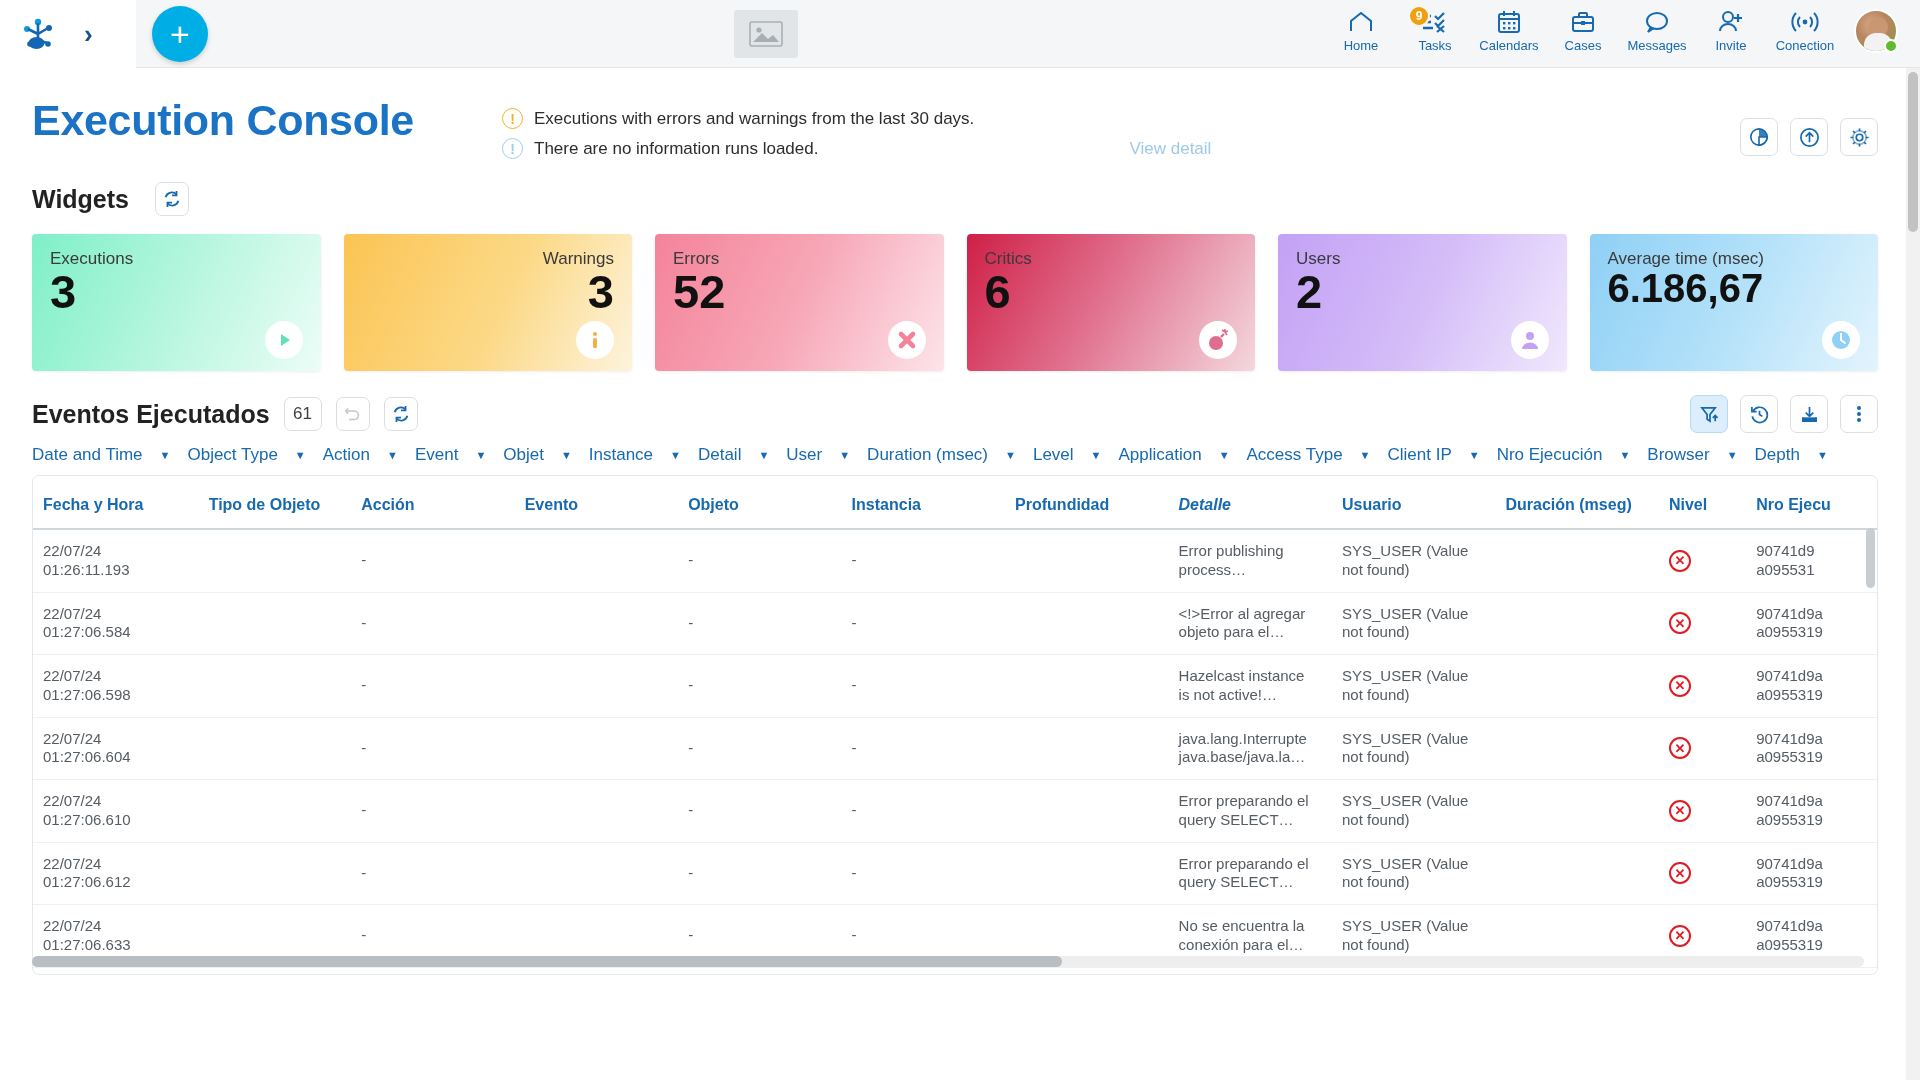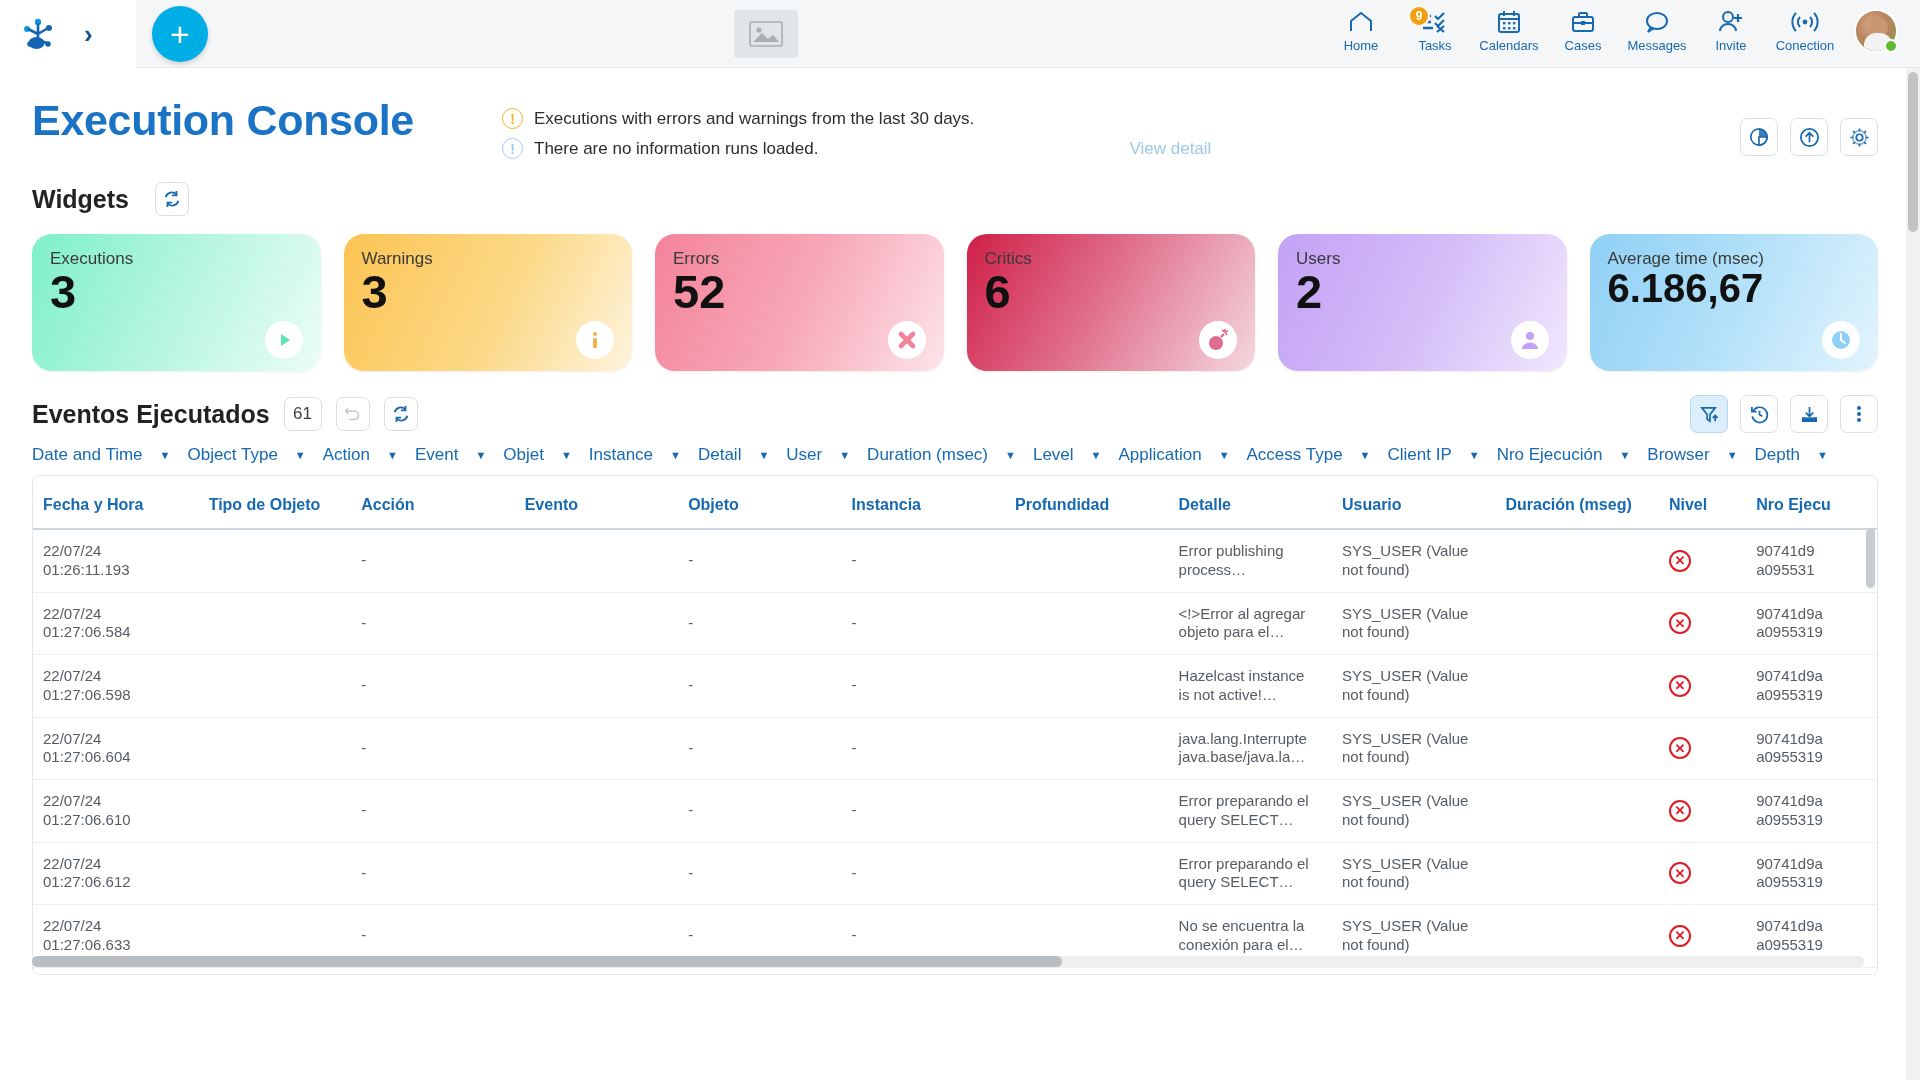--- a/index.html
+++ b/index.html
@@ -136,36 +136,36 @@
   .widgets-row { display:flex; align-items:center; gap: 26px; margin-top: 14px; }
   .widgets-title { font-size: 25px; font-weight: 700; color: #222; }
   .refresh-btn {
     width: 34px; height: 34px; border: 1px solid #dcdfe2; border-radius: 7px;
     background: #fff; display:flex; align-items:center; justify-content:center;
     color: #1769b0; cursor: pointer;
   }
 
   .cards { display: flex; gap: 23px; margin-top: 18px; }
   .card {
-    flex: 1; height: 137px; border-radius: 20px;
+    flex: 1; height: 137px; border-radius: 4px;
     position: relative; padding: 15px 18px; overflow: hidden;
     box-shadow: 0 1px 3px rgba(0,0,0,.07);
     cursor: pointer;
   }
   .card .c-label { font-size: 17px; color: #3a3a3a; }
   .card .c-value { font-size: 47px; font-weight: 700; color: #111; line-height: 1.05; margin-top: -2px; }
   .card .c-value.small { font-size: 40px; }
   .card .c-ico {
     position: absolute; right: 18px; bottom: 12px;
     width: 38px; height: 38px; border-radius: 50%;
     background: #fff;
     display:flex; align-items:center; justify-content:center;
   }
   .cd-exec   { background: linear-gradient(115deg, #7ef0c7 0%, #b6f6de 50%, #ecfdf7 100%); }
-  .cd-warn   { background: linear-gradient(115deg, #fbc453 0%, #fcd987 55%, #fdf3dd 100%); }
+  .cd-warn   { background: linear-gradient(115deg, #fbc453 0%, #fcd987 55%, #fdf3dd 100%); text-align: right; }
   .cd-err    { background: linear-gradient(115deg, #f4839a 0%, #f7a7b7 50%, #fde4ea 100%); }
   .cd-crit   { background: linear-gradient(115deg, #d8days 0%, #e27e96 50%, #f6dbe3 100%);
                background: linear-gradient(115deg, #d6days 0%, #e0748f 45%, #f5dae2 100%);
                background: linear-gradient(120deg, #cf1f46 0%, #e06d8b 45%, #f4d8df 100%); }
   .cd-users  { background: linear-gradient(115deg, #c3a1f5 0%, #d4bcf8 50%, #f0e8fd 100%); }
   .cd-avg    { background: linear-gradient(115deg, #8fd0f5 0%, #b3e1f9 50%, #e3f4fd 100%); }
 
   
   .events-head { display:flex; align-items:center; margin-top: 24px; gap: 14px; }
   .events-title { font-size: 25px; font-weight: 700; color: #222; }
@@ -215,21 +215,21 @@
   .cell-2l { display: block; }
   .lvl-ico {
     width: 22px; height: 22px; border-radius: 50%;
     border: 2px solid #e01b24; color: #e01b24;
     display: flex; align-items: center; justify-content: center;
     font-size: 13px; font-weight: 700; line-height: 1;
   }
   .col-fecha { width: 152px; } .col-tipo { width: 140px; }
   .col-accion { width: 150px; } .col-evento { width: 150px; }
   .col-objeto { width: 150px; } .col-inst { width: 150px; }
-  .col-prof { width: 150px; } .col-det { width: 150px; }
+  .col-prof { width: 150px; } .col-det { width: 150px; font-style: italic; }
   .col-user { width: 150px; } .col-dur { width: 150px; }
   .col-nivel { width: 80px; } .col-nro { width: 120px; }
 
   .tbl-scroll-v {
     position:absolute; right: 2px; top: 52px; width: 9px; height: 440px;
     background: transparent;
   }
   .tbl-scroll-v .thumb { width: 9px; height: 60px; background: #c8cdd2; border-radius: 5px; }
   .h-scroll {
     position: absolute; left: 32px; right: 42px; bottom: 8px; height: 11px;

